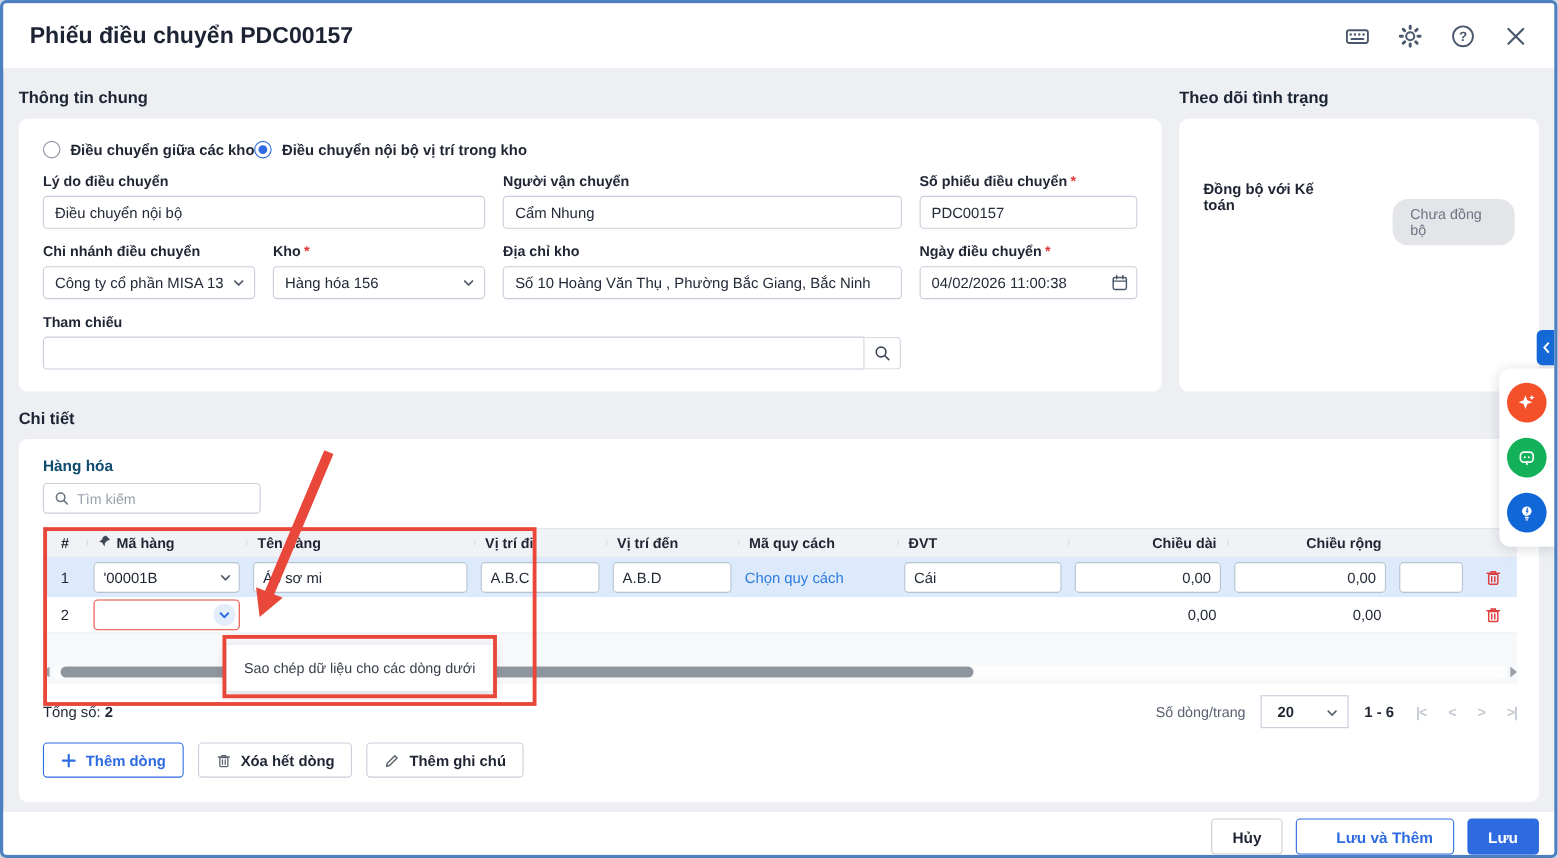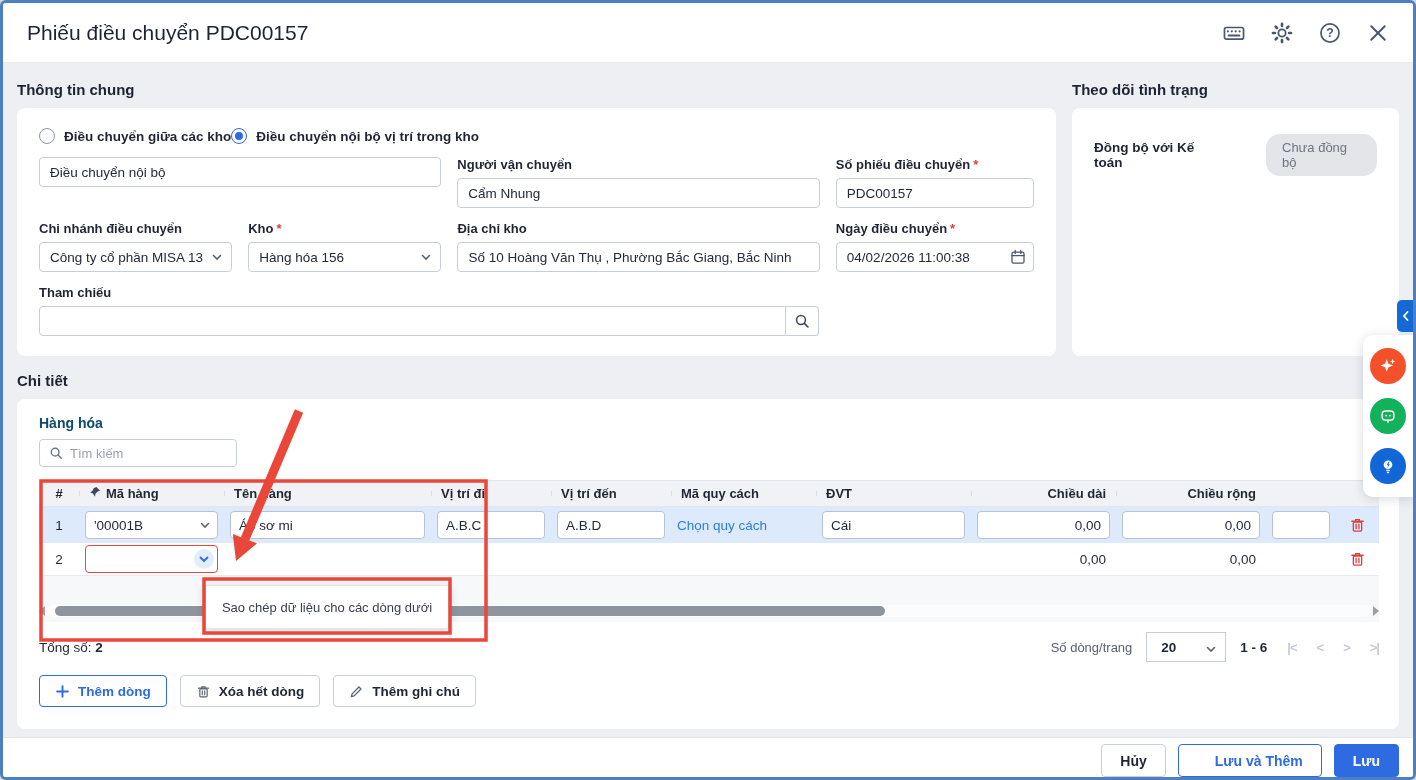--- a/index.html
+++ b/index.html
@@ -5,21 +5,21 @@
   * { box-sizing: border-box; margin: 0; padding: 0; }
   html,body { background:#cfd6e0; }
   .page {
     width:1416px; height:780px; position:relative; overflow:hidden;
     border:3px solid #4d80c0; border-radius:6px; background:#edeff3;
     font-family:"Liberation Sans", sans-serif; color:#1f2533;
     display:flex; flex-direction:column;
   }
   
   .titlebar { flex:0 0 60px; background:#fff; display:flex; align-items:center; padding:0 24px; border-bottom:1px solid #e9ebf0; }
-  .titlebar h1 { font-size:21px; font-weight:400; color:#1c2333; }
+  .titlebar h1 { font-size:21px; font-weight:700; color:#1c2333; }
   .titlebar .spacer { flex:1; }
   .tb-icons { display:flex; align-items:center; gap:26px; }
   .tb-icon { width:22px; height:22px; color:#4a576c; cursor:pointer; display:flex; align-items:center; justify-content:center; }
   
   .content { flex:1; padding:10px 14px 8px; position:relative; }
   .section-h { font-size:15px; font-weight:700; color:#1c2333; }
   .top-row { display:flex; gap:16px; }
   .col-main { width:1039px; }
   .col-side { flex:1; }
   .h-main { margin:8px 0 10px; }
@@ -45,21 +45,21 @@
   .chev { width:12px; height:12px; color:#5a6270; flex:0 0 auto; }
   .with-icon { position:relative; }
   .with-icon .input { padding-right:32px; }
   .in-icon { position:absolute; right:8px; top:50%; transform:translateY(-50%); width:16px; height:16px; color:#49566b; cursor:pointer; }
   .ref-group { display:flex; }
   .ref-group .input { width:747px; border-radius:4px 0 0 4px; }
   .ref-btn { width:33px; height:30px; border:1px solid #c7cdd9; border-left:none; border-radius:0 4px 4px 0; background:#fff; display:flex; align-items:center; justify-content:center; color:#3d4757; cursor:pointer; }
   
   .status-line { display:flex; align-items:center; margin-top:10px; }
   .status-lbl { font-size:13.5px; font-weight:700; color:#1f2533; }
-  .badge { margin-left:46px; background:#e3e5e9; color:#6e7582; border-radius:14px; padding:6px 16px; font-size:13px; }
+  .badge { margin-left:46px; background:#e3e5e9; color:#6e7582; border-radius:14px; padding:6px 16px; font-size:13px;margin-top:47px; }
   
   .h-detail { margin:16px 0 10px; }
   .card-detail { height:330px; position:relative; }
   .group-title { font-size:14px; font-weight:700; color:#0c4a6e; }
   .search-box { margin-top:8px; width:198px; height:28px; border:1px solid #c7cdd9; border-radius:4px; background:#fff; display:flex; align-items:center; gap:7px; padding:0 9px; }
   .search-box .ph { font-size:13px; color:#9aa1ad; }
   .search-ic { width:14px; height:14px; color:#6b7380; }
   
   .tbl { margin-top:13px; width:1340px; }
   .thead { display:flex; align-items:center; background:#f0f2f5; border-top:1px solid #e2e5eb; border-bottom:1px solid #e2e5eb; height:27px; font-size:13px; font-weight:700; color:#1f2533; }
@@ -176,20 +176,21 @@
             <div class="radio-opt">
               <span class="radio checked">
                   <span class="dot"></span>
                 </span>
               <span class="radio-label">Điều chuyển nội bộ vị trí trong kho</span>
             </div>
           </div>
 
           <div class="field-row">
             <div class="field" style="width:404px">
+              <span class="lbl">Lý do điều chuyển</span>
               <input class="input" type="text" value="Điều chuyển nội bộ" style="">
             </div>
             <div class="field" style="width:364px">
               <span class="lbl">Người vận chuyển</span>
               <input class="input" type="text" value="Cẩm Nhung" style="">
             </div>
             <div class="field" style="width:199px">
               <span class="lbl"><span>Số phiếu điều chuyển</span><span class="req">*</span></span>
               <input class="input" type="text" value="PDC00157" style="">
             </div>

